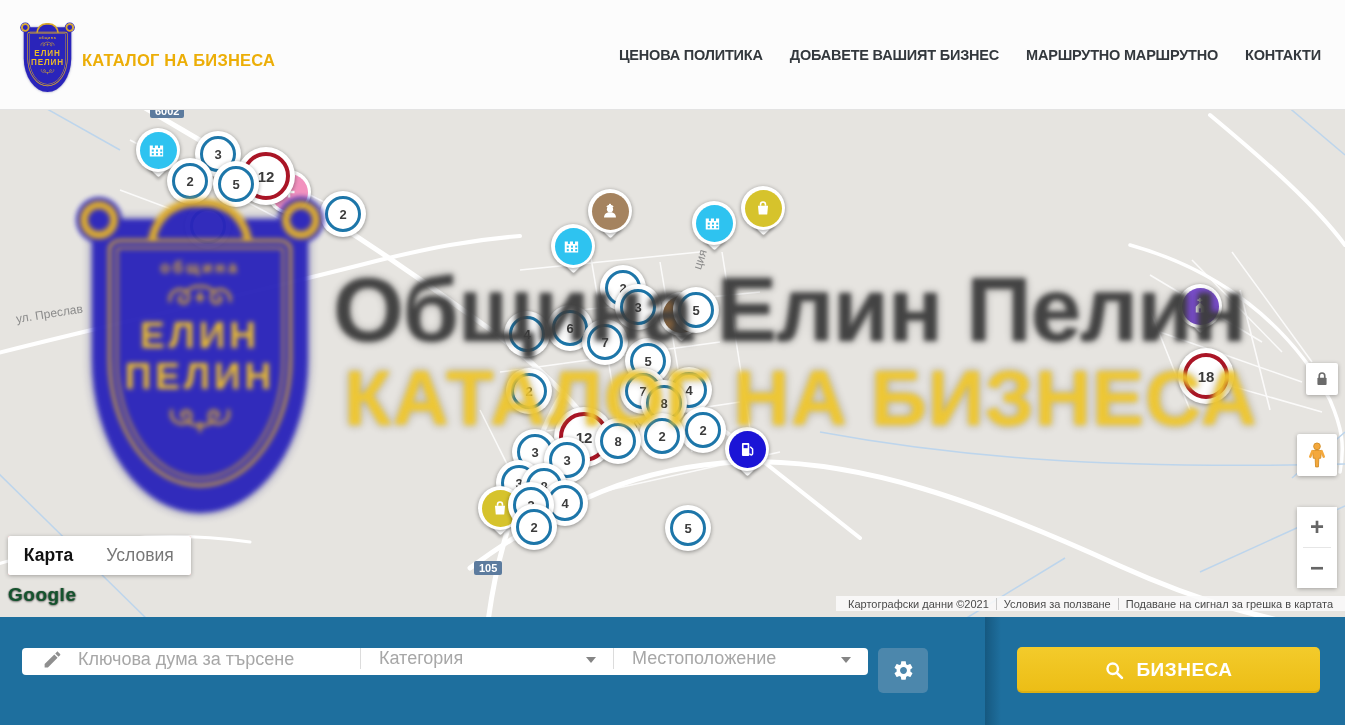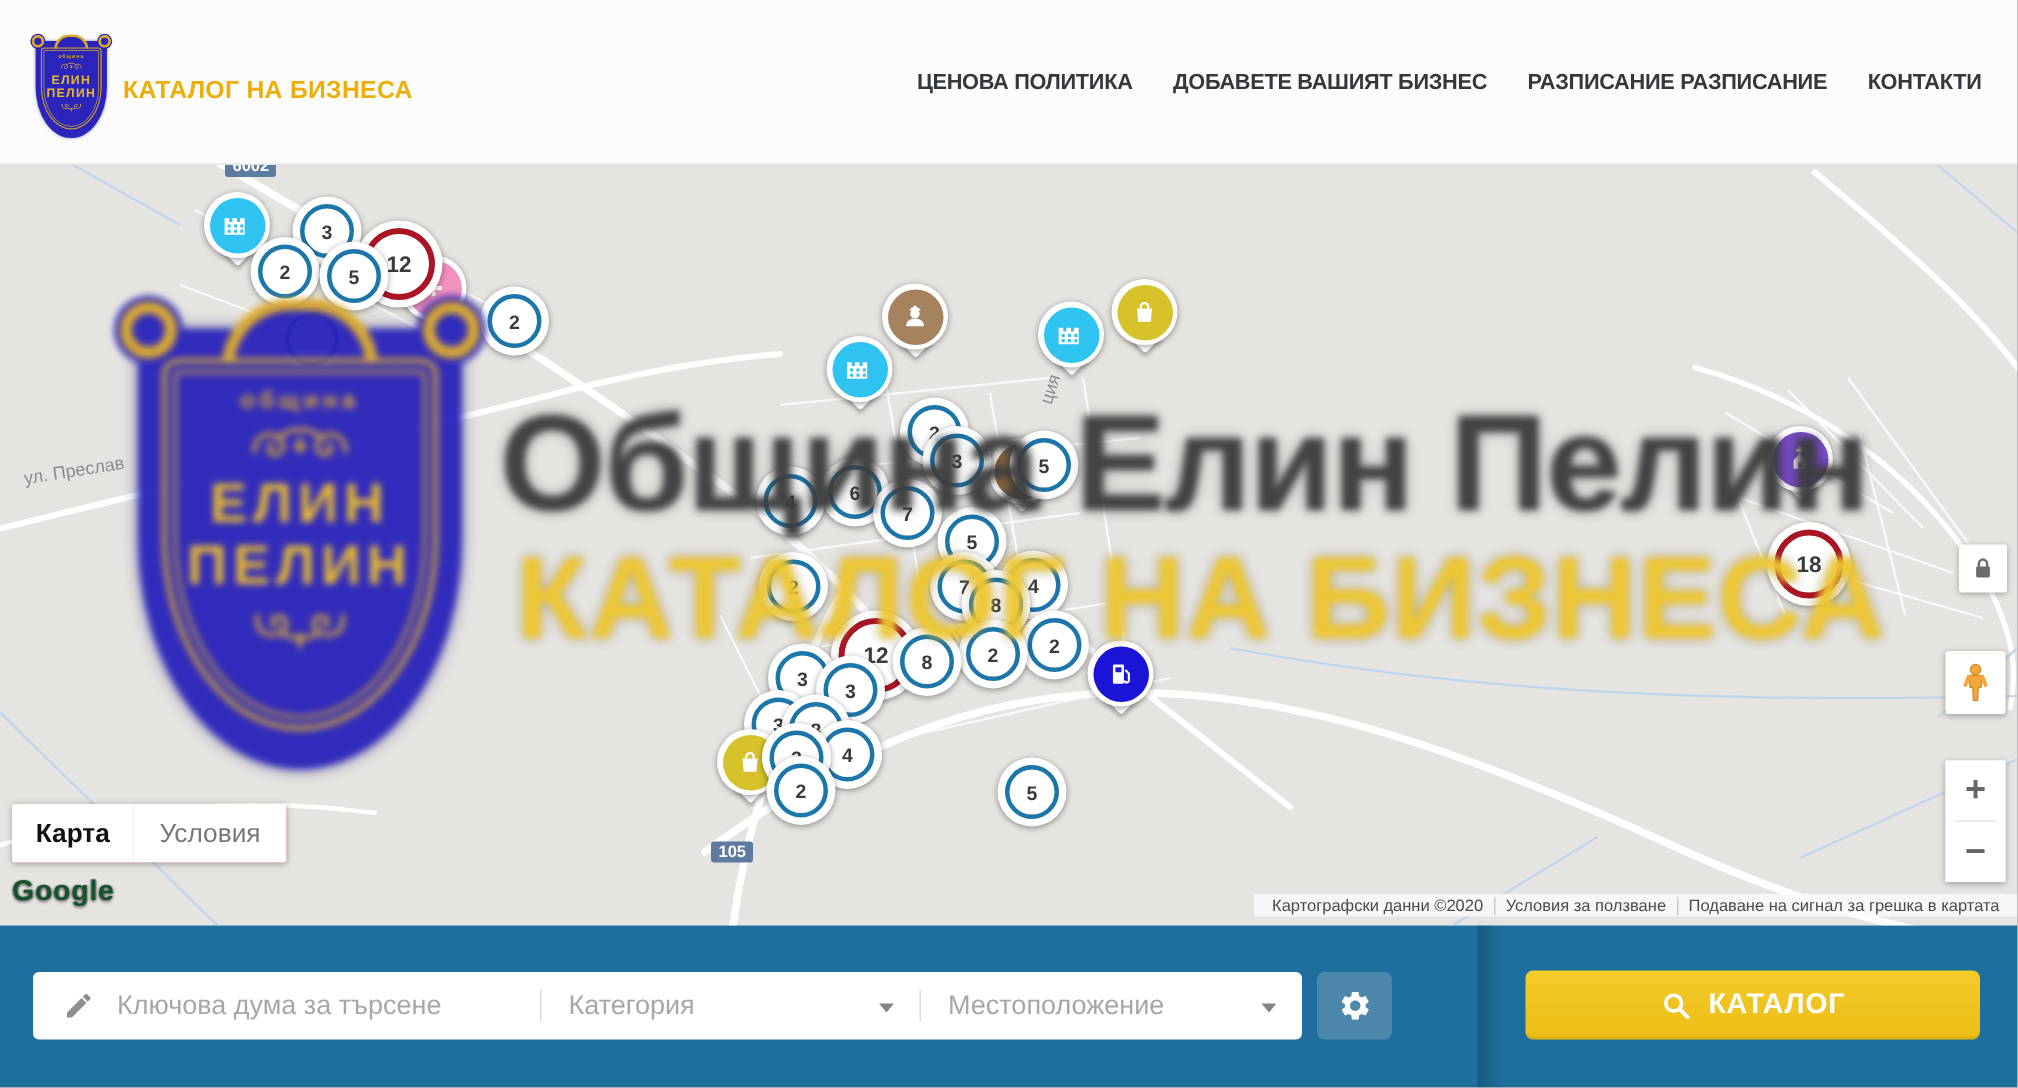--- a/index.html
+++ b/index.html
@@ -98,22 +98,22 @@
       border-radius:2px;box-shadow:0 1px 4px rgba(0,0,0,.3);z-index:700;display:flex;
       flex-direction:column;}
   .zoomctl button{flex:1;border:none;background:#fff;font-size:24px;font-weight:700;color:#666;
       cursor:pointer;font-family:inherit;line-height:1;}
   .zoomctl .zdiv{height:1px;background:#e6e6e6;margin:0 6px;}
 
   
   .searchbar{position:absolute;top:617px;left:0;width:1345px;height:108px;background:#1e6f9e;}
   .sb-shadow{position:absolute;left:985px;top:0;width:16px;height:108px;
       background:linear-gradient(to right,rgba(0,30,50,.28),rgba(0,30,50,0));}
-  .fields{position:absolute;left:22px;top:31px;width:846px;height:45px;background:#fff;
-      border-radius:4px;display:flex;align-items:center;}
+  .fields{position:absolute;left:22px;top:31px;width:846px;height:27px;background:#fff;
+      border-radius:4px;display:flex;align-items:flex-start;}
   .field{display:flex;align-items:center;position:relative;}
   .f-key{width:338px;padding-left:20px;}
   .f-key .pencil{margin-right:13px;flex:none;display:flex;}
   .f-key input{border:none;outline:none;flex:1;font-family:inherit;font-size:18px;color:#555;
       background:transparent;min-width:0;padding-right:12px;}
   .f-key input::placeholder{color:#a7a7a7;}
   .sel{border-left:1px solid #dcdcdc;padding:0 18px;cursor:pointer;}
   .f-cat{width:253px;}
   .f-loc{width:255px;}
   .sel .ph{font-size:18px;color:#a7a7a7;}
@@ -166,21 +166,21 @@
           </div>
         </div>
       </div>
       <div class="brand-text">
         <div class="brand-line2">КАТАЛОГ НА БИЗНЕСА</div>
       </div>
     </div>
     <nav class="nav">
         <a class="nav-item">ЦЕНОВА ПОЛИТИКА</a>
         <a class="nav-item">ДОБАВЕТЕ ВАШИЯТ БИЗНЕС</a>
-        <a class="nav-item">РАЗПИСАНИЕ РАЗПИСАНИЕ</a>
+        <a class="nav-item">МАРШРУТНО МАРШРУТНО</a>
         <a class="nav-item">КОНТАКТИ</a>
       </nav>
   </header>
 
   <div class="map">
     <svg class="roads" width="1345" height="507">
       <g stroke="#ffffff" fill="none" stroke-linecap="round">
         <path d="M140,-5 C250,60 340,110 470,205 C520,240 560,275 600,325" stroke-width="5"></path>
         <path d="M-10,245 C120,212 240,186 380,150 C430,138 470,130 520,126" stroke-width="4"></path>
         <path d="M488,512 C496,450 510,410 528,360 C540,325 552,300 562,284" stroke-width="5"></path>
@@ -468,21 +468,21 @@
       <div class="wm1">Община Елин Пелин</div>
       <div class="wm2">КАТАЛОГ НА БИЗНЕСА</div>
     </div>
 
     <div class="maptype">
       <button class="mt-map">Карта</button>
       <button class="mt-sat">Условия</button>
     </div>
     <div class="glogo">Google</div>
     <div class="attrib">
-        <span>Картографски данни ©2020</span>
+        <span>Картографски данни ©2021</span>
         <span>Условия за ползване</span>
         <span>Подаване на сигнал за грешка в картата</span>
       </div>
 
     <div class="ctrl lockbtn">
       <svg width="22" height="22" viewBox="0 0 24 24">
         <rect x="7" y="10.5" width="10" height="8" rx="1" fill="#6b6b6b"></rect>
         <path d="M9 11 V8.5 a3 3 0 0 1 6 0 V11" fill="none" stroke="#6b6b6b" stroke-width="1.8"></path>
       </svg>
     </div>
@@ -523,16 +523,16 @@
     <button class="gearbtn">
       <svg width="23" height="23" viewBox="0 0 24 24" fill="#ffffff">
         <path d="M19.14,12.94c0.04-0.3,0.06-0.61,0.06-0.94c0-0.32-0.02-0.64-0.07-0.94l2.03-1.58c0.18-0.14,0.23-0.41,0.12-0.61 l-1.92-3.32c-0.12-0.22-0.37-0.29-0.59-0.22l-2.39,0.96c-0.5-0.38-1.03-0.7-1.62-0.94L14.4,2.81c-0.04-0.24-0.24-0.41-0.48-0.41 h-3.84c-0.24,0-0.43,0.17-0.47,0.41L9.25,5.35C8.66,5.59,8.12,5.92,7.63,6.29L5.24,5.33c-0.22-0.08-0.47,0-0.59,0.22L2.74,8.87 C2.62,9.08,2.66,9.34,2.86,9.48l2.03,1.58C4.84,11.36,4.8,11.69,4.8,12s0.02,0.64,0.07,0.94l-2.03,1.58 c-0.18,0.14-0.23,0.41-0.12,0.61l1.92,3.32c0.12,0.22,0.37,0.29,0.59,0.22l2.39-0.96c0.5,0.38,1.03,0.7,1.62,0.94l0.36,2.54 c0.05,0.24,0.24,0.41,0.48,0.41h3.84c0.24,0,0.44-0.17,0.47-0.41l0.36-2.54c0.59-0.24,1.13-0.56,1.62-0.94l2.39,0.96 c0.22,0.08,0.47,0,0.59-0.22l1.92-3.32c0.12-0.22,0.07-0.47-0.12-0.61L19.14,12.94z M12,15.6c-1.98,0-3.6-1.62-3.6-3.6 s1.62-3.6,3.6-3.6s3.6,1.62,3.6,3.6S13.98,15.6,12,15.6z"></path>
       </svg>
     </button>
     <button class="searchbtn">
       <svg width="21" height="21" viewBox="0 0 24 24">
         <circle cx="10" cy="10" r="6" fill="none" stroke="#ffffff" stroke-width="2.8"></circle>
         <path d="M14.8 14.8 L20.5 20.5" stroke="#ffffff" stroke-width="3" stroke-linecap="round"></path>
       </svg>
-      <span>КАТАЛОГ</span>
+      <span>БИЗНЕСА</span>
     </button>
   </div>
 </div>
 
 </body></html>

